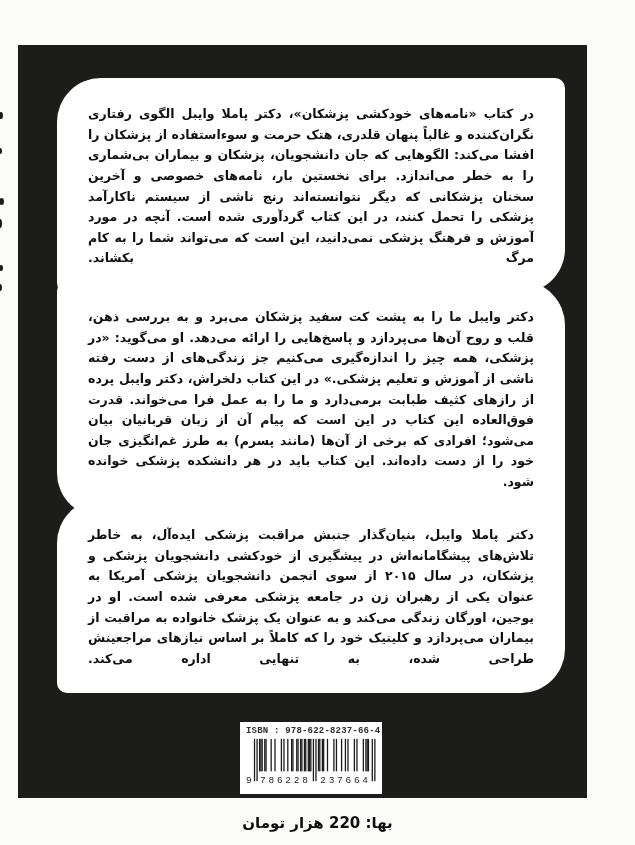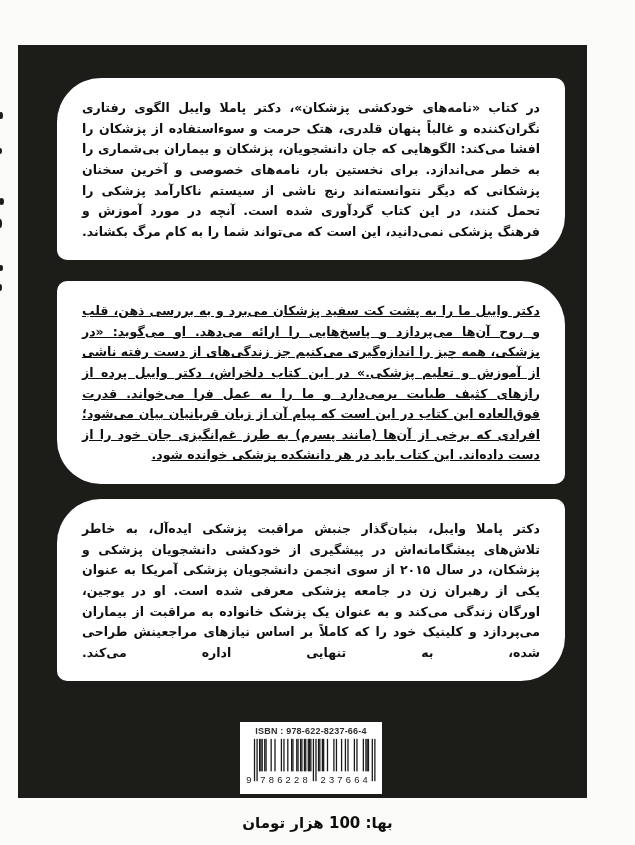--- a/index.html
+++ b/index.html
@@ -12,33 +12,33 @@
     position:absolute;left:18px;top:45px;width:569px;height:753px;
     background:#1c1c19;
   }
   .bubble{
     position:absolute;left:39px;width:508px;box-sizing:border-box;
     background:#ffffff;color:#101010;
     padding:15px 20px 13px 20px;
     direction:rtl;text-align:justify;
     font-size:12.5px;line-height:1.65;font-weight:bold;
   }
-  .bubble p{margin:5px;text-align:justify;}
+  .bubble p{margin:11px;text-align:justify;}
   .stretch-last p{text-align-last:justify;}
-  .normal-last p{text-align-last:right;text-decoration:underline;}
+  .normal-last p{text-align-last:right;}
   .bubble-1{top:33px;min-height:164px;border-radius:44px 10px 44px 10px;}
   .bubble-2{top:236px;min-height:156px;border-radius:10px 44px 10px 44px;}
   .bubble-3{top:454px;min-height:158px;border-radius:44px 10px 44px 10px;}
   .barcode-box{
     position:absolute;left:222px;top:677px;width:142px;height:72px;
     background:#ffffff;box-sizing:border-box;
     padding:4px 6px 2px 6px;text-align:center;
   }
   .isbn-label{
-    font-family:Liberation Sans, sans-serif;
+    font-family:Liberation Mono, monospace;
     font-size:9px;font-weight:bold;color:#2e2e2e;
     letter-spacing:0.2px;white-space:nowrap;line-height:11px;text-align:center;
   }
   .barcode-svg-wrap{width:130px;height:48px;margin:1px auto 0 auto;}
   .price{
     position:absolute;left:0;right:0;top:814px;
     text-align:center;direction:rtl;
     font-size:15px;font-weight:bold;color:#0d0d0d;
   }
   .spine-mark{
@@ -122,13 +122,13 @@
           <rect x="127.60" y="0" width="1.30" height="43" fill="#1a1a1a"></rect>
           <rect x="130.20" y="0" width="1.30" height="43" fill="#1a1a1a"></rect>
           <text x="3" y="45" text-anchor="middle" font-family="Liberation Sans,sans-serif" font-size="9.5" fill="#1a1a1a">9</text>
           <text x="38.55" y="45" text-anchor="middle" textLength="48" lengthAdjust="spacing" font-family="Liberation Sans,sans-serif" font-size="9.5" fill="#1a1a1a">786228</text>
           <text x="99.65" y="45" text-anchor="middle" textLength="48" lengthAdjust="spacing" font-family="Liberation Sans,sans-serif" font-size="9.5" fill="#1a1a1a">237664</text>
         </svg></div>
   </div>
 
 </div>
 
-<div class="price">بها: 100 هزار تومان</div>
+<div class="price">بها: 220 هزار تومان</div>
 
 </body></html>

